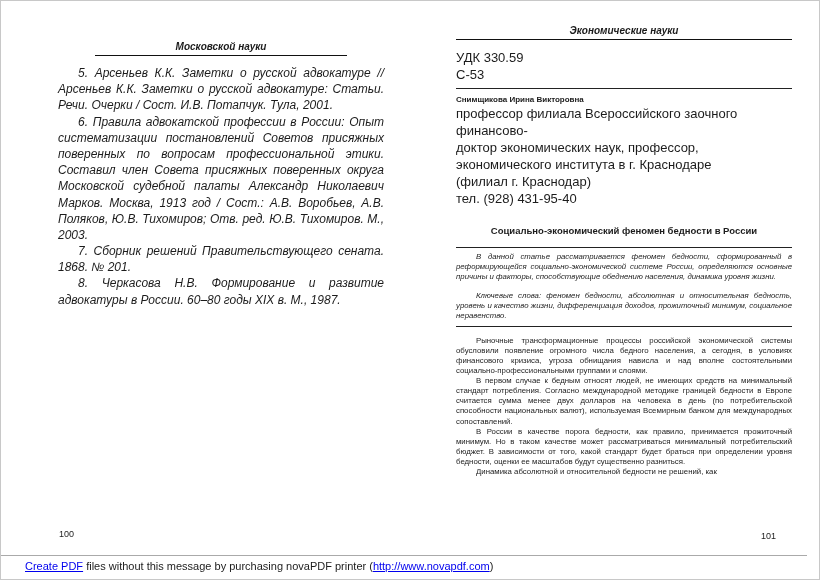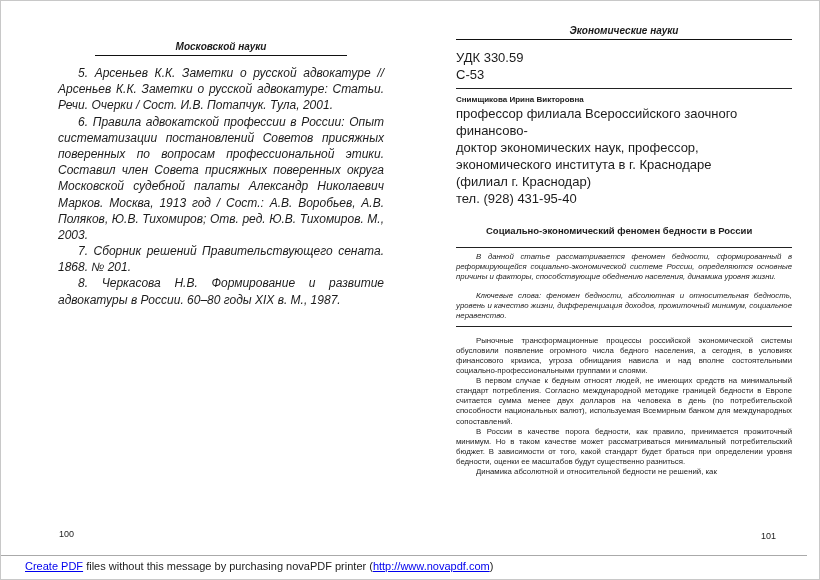--- a/index.html
+++ b/index.html
@@ -45,21 +45,21 @@
   }
   .rule-meta { margin-top: 4px; }
   .author-name { font-weight: bold; font-size: 8px; margin-top: 6px; line-height: 1.3; }
   .author-block { margin-top: 1px; }
 
   .article-title {
     margin-top: 16px;
     font-weight: bold;
     font-size: 9.5px;
     line-height: 1.4;
-    text-align: left;
+    text-align: center;
     padding: 0 30px;
   }
 
   .rule-abstract-top { margin-top: 10px; }
   .abstract, .keywords {
     font-size: 7.8px;
     font-style: italic;
     line-height: 1.32;
     text-align: justify;
     text-indent: 20px;

